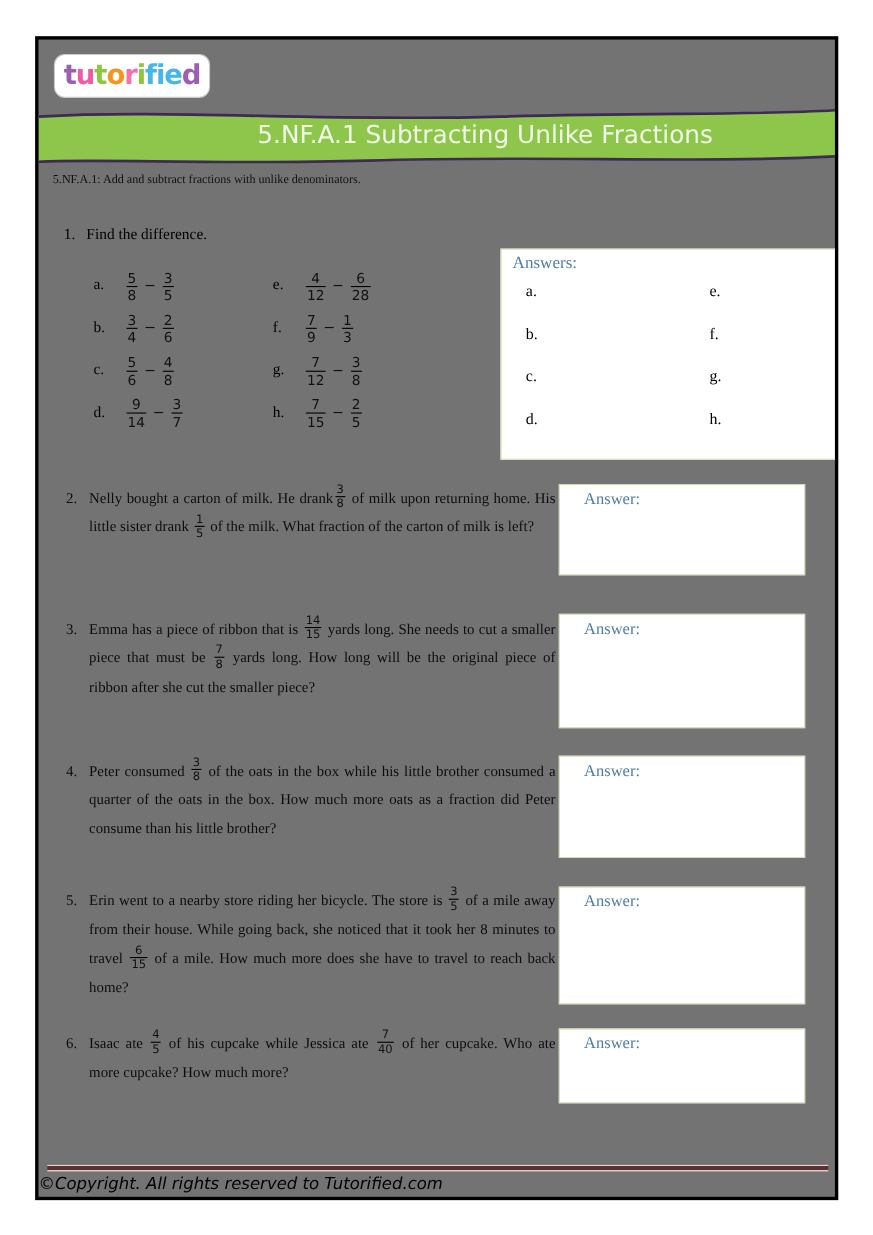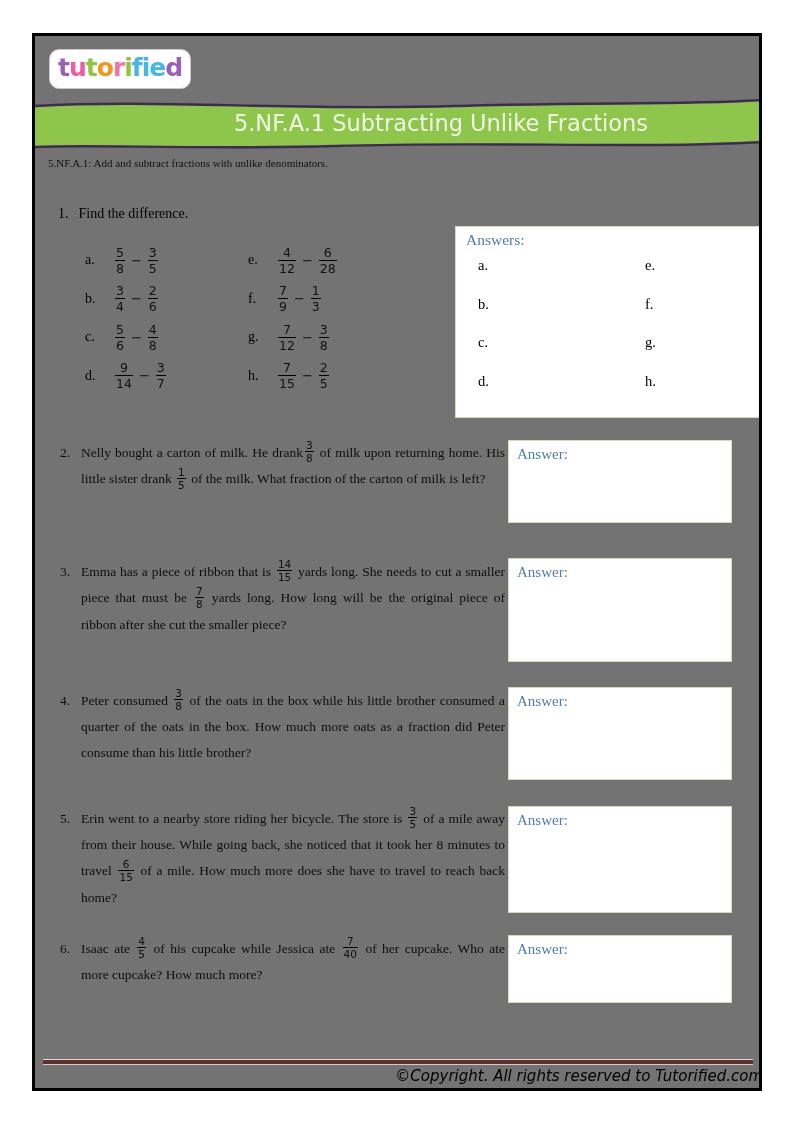--- a/index.html
+++ b/index.html
@@ -52,35 +52,35 @@
   
   .problem { position:absolute; left:25px; width:445px; display:flex; color:#0d0d0d; }
   .pnum { flex:none; width:21px; font-size:13.5px; line-height:26px; }
   .ptext { flex:1; font-size:13.5px; line-height:26px; text-align:justify; }
   .ifrac { display:inline-flex; flex-direction:column; align-items:center; vertical-align:middle;
            font-family:"DejaVu Sans",sans-serif; font-size:10.5px; line-height:1.15;
            margin:0 2px; position:relative; top:-2px; color:#111; }
   .ifrac .den { border-top:1px solid #000; padding:0 1px; }
   .ansbox {
     position:absolute; left:473px; width:224px;
-    border:1px solid #cfe0b4; background:#fff; padding:4px 8px;
+    border:1px solid #cfe0b4; background:#fff; padding:4px 22px;
   }
   .ansbox .anslabel { font-size:15px; color:#4f7dac; }
   .p2 { top:404px; } .b2 { top:404px; height:83px; }
   .p3 { top:523px; } .b3 { top:522px; height:104px; }
   .p4 { top:652px; } .b4 { top:651px; height:93px; }
   .p5 { top:770px; } .b5 { top:770px; height:107px; }
   .p6 { top:900px; } .b6 { top:899px; height:68px; }
   
   .footer-rule {
     position:absolute; left:8px; right:6px; top:1023px; height:6px;
     background:linear-gradient(to bottom,#e6d6d6 0 1px,#5e2f2f 1px 5px,#ddc6c6 5px 6px);
   }
   .copyright {
-    position:absolute; left:0; top:1031px; width:728px; text-align:right;
+    position:absolute; left:0; top:1031px; width:728px; text-align:left;
     font-family:"DejaVu Sans",sans-serif; font-style:italic; font-size:15px; color:#000;
   }
 </style>
 </head>
 <body>
 
 <div class="page">
 
   <div class="logo"><span style="color: rgb(156, 95, 181);">t</span><span style="color: rgb(239, 90, 165);">u</span><span style="color: rgb(141, 198, 63);">t</span><span style="color: rgb(247, 148, 29);">o</span><span style="color: rgb(241, 115, 172);">r</span><span style="color: rgb(141, 198, 63);">i</span><span style="color: rgb(69, 182, 232);">f</span><span style="color: rgb(69, 182, 232);">i</span><span style="color: rgb(69, 182, 232);">e</span><span style="color: rgb(156, 95, 181);">d</span></div>
 

